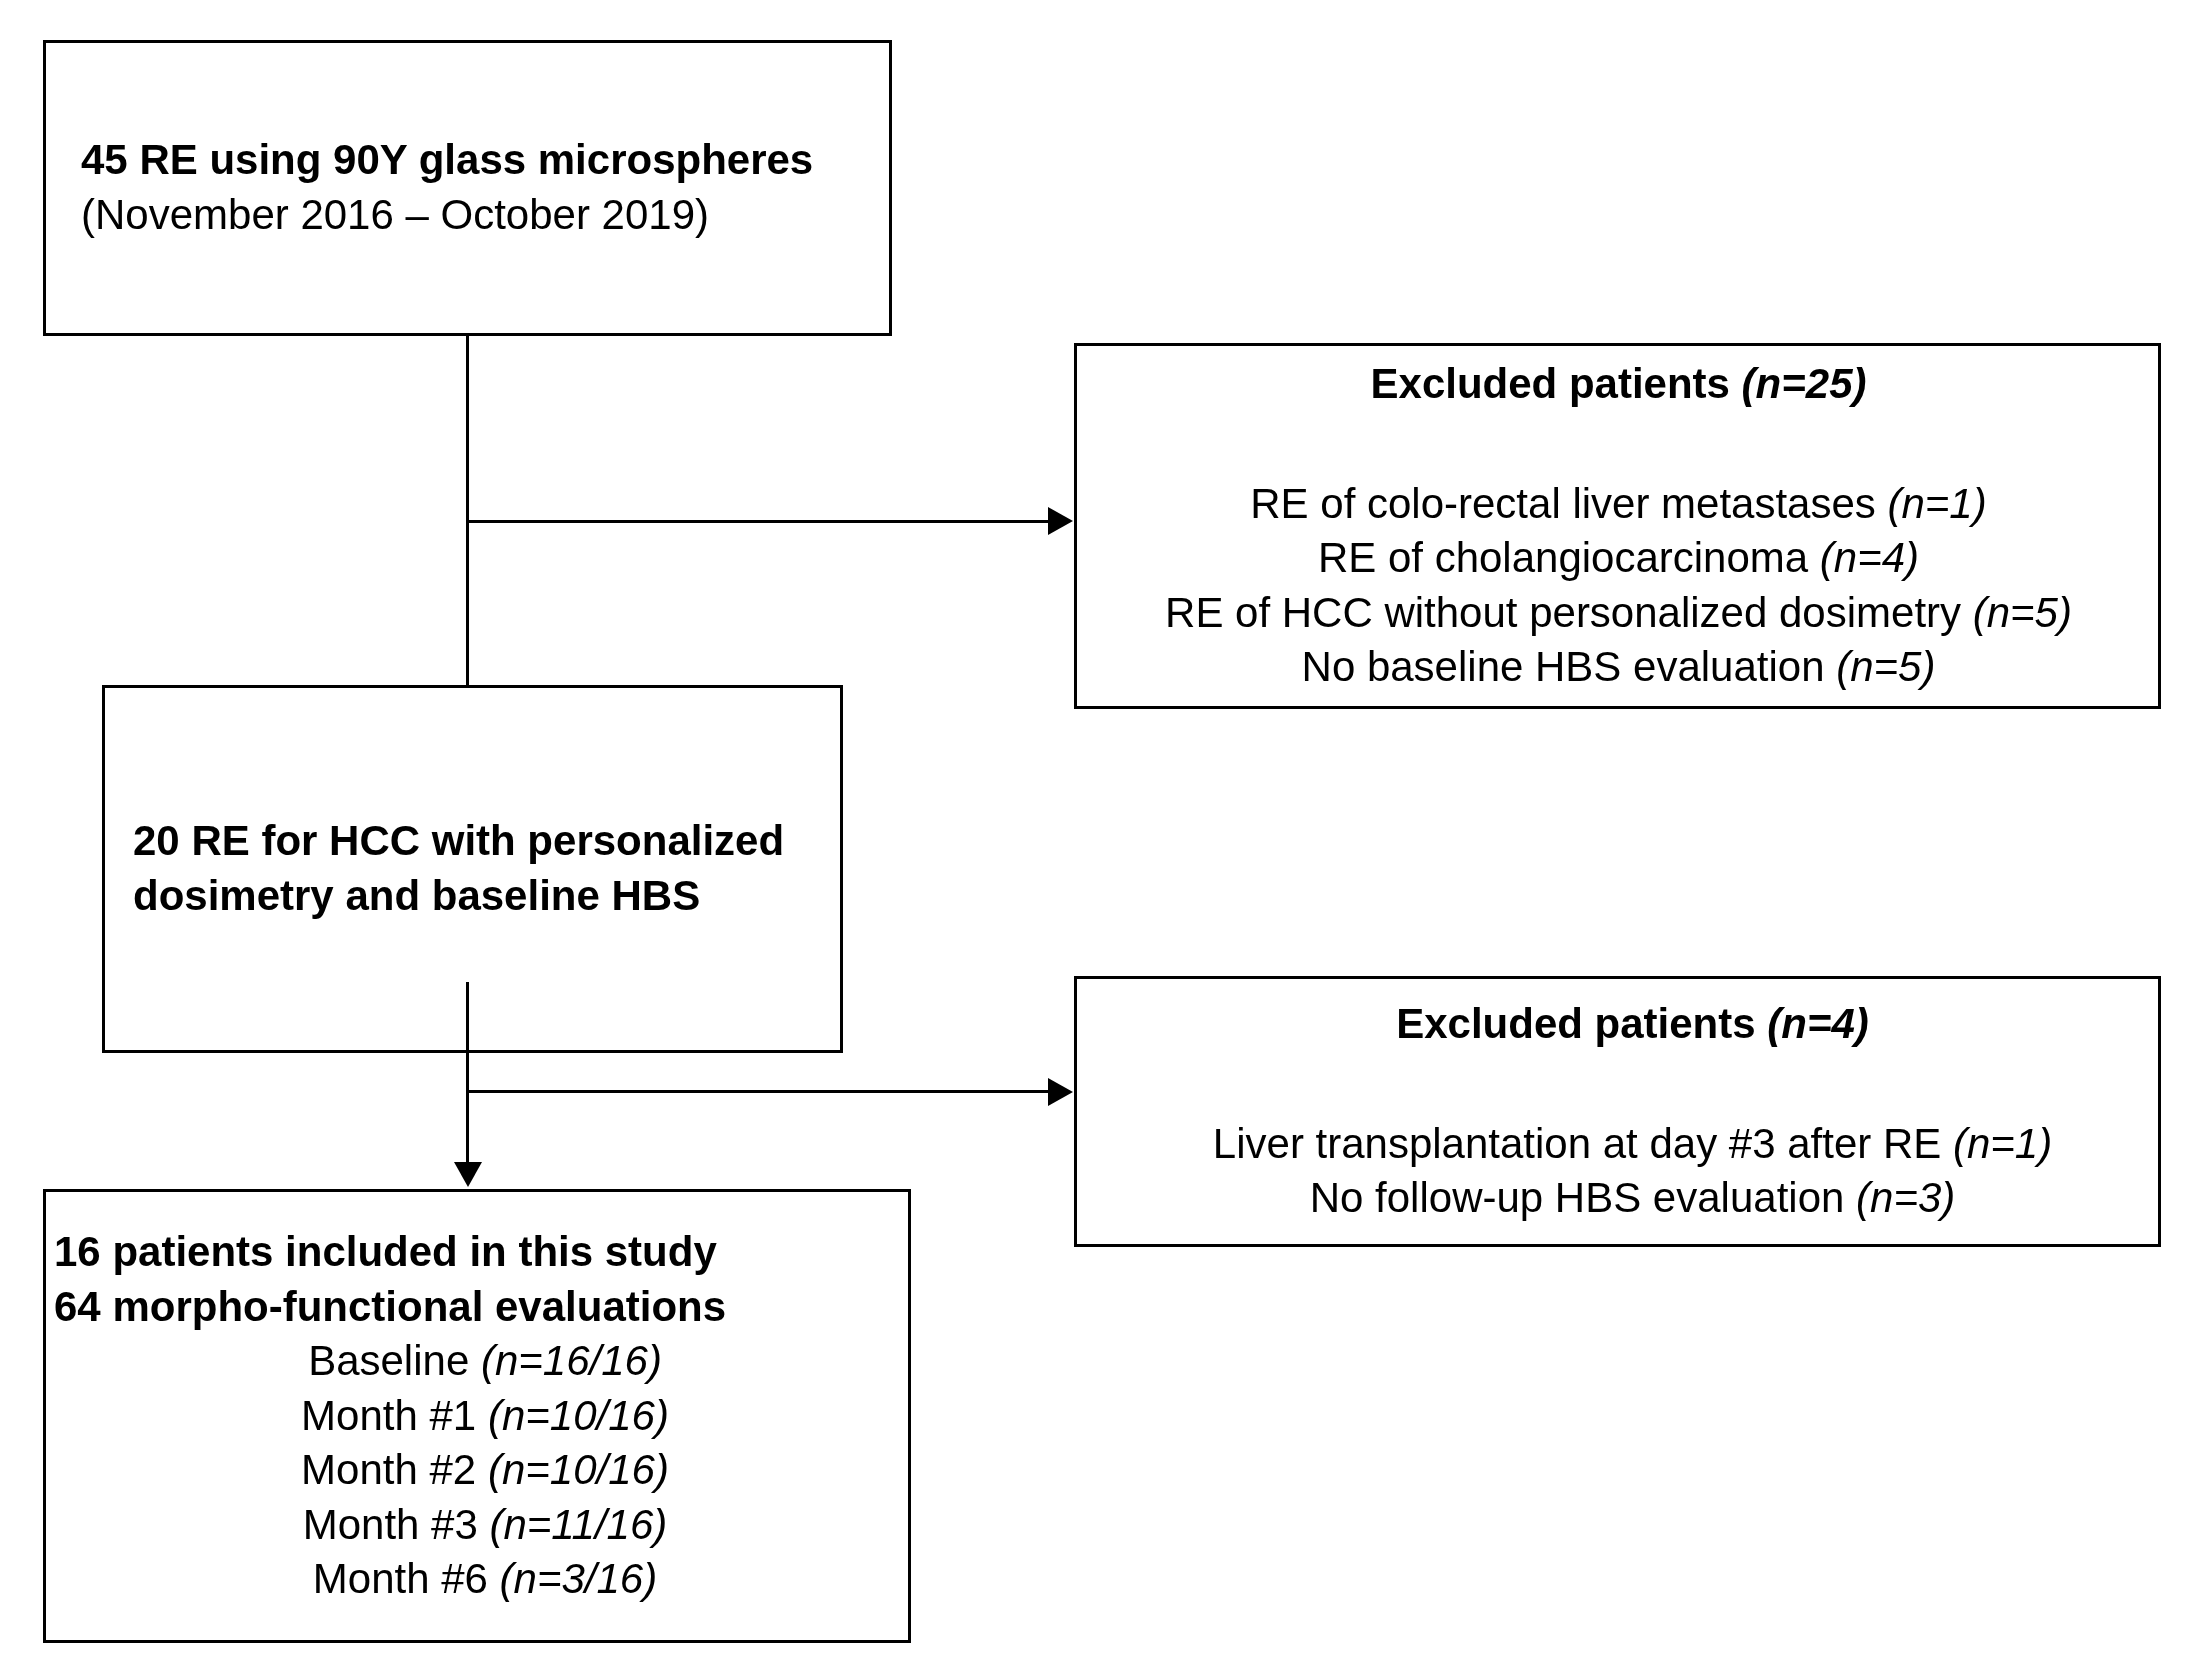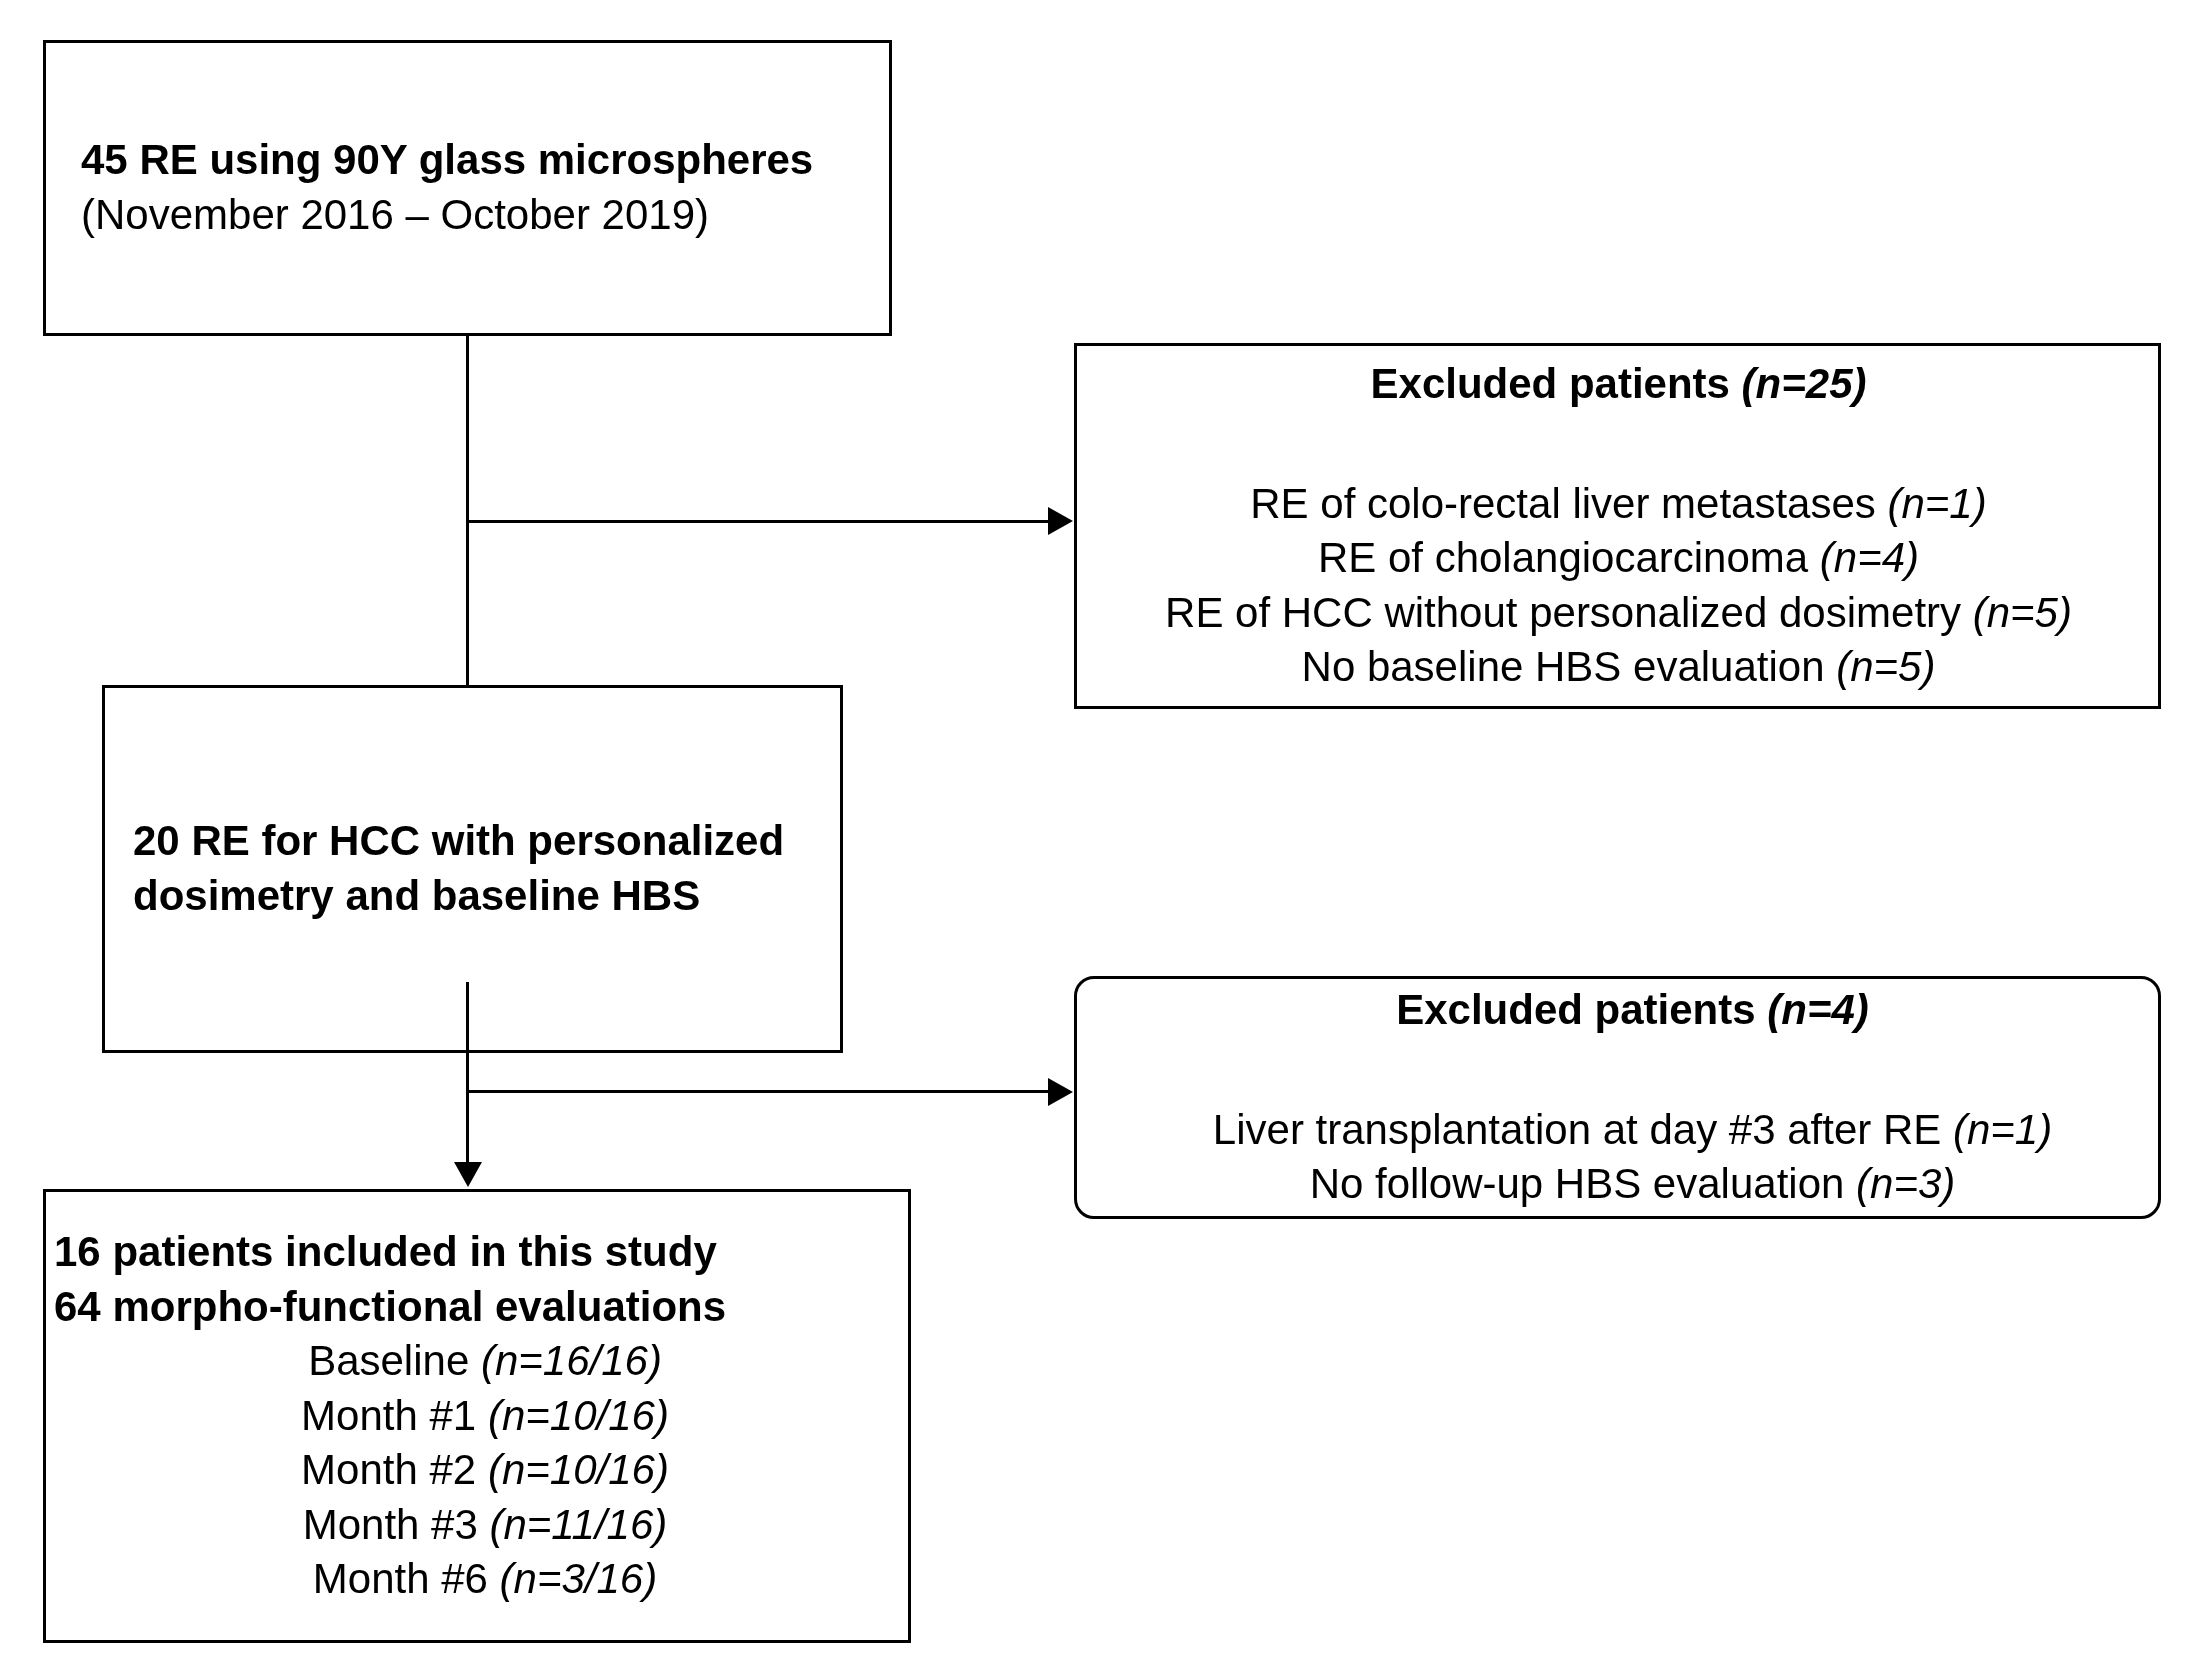--- a/index.html
+++ b/index.html
@@ -38,21 +38,21 @@
   .bold   { font-weight: bold; }
   .normal { font-weight: normal; }
   .ital   { font-style: italic; }
   .center { text-align: center; }
   .left   { text-align: left; }
 
   
   #box-source      { left: 43px;   top: 40px;   width: 849px; height: 296px; }
   #box-excluded-1  { left: 1074px; top: 343px;  width: 1087px; height: 366px; }
   #box-eligible    { left: 102px;  top: 685px;  width: 741px;  height: 368px; }
-  #box-excluded-2  { left: 1074px; top: 976px; width: 1087px; height: 243px; border-radius: 20px; }
+  #box-excluded-2  { left: 1074px; top: 976px; width: 1087px; height: 271px; }
   #box-included    { left: 43px;   top: 1189px; width: 868px; height: 454px; }
 
   
   #box-source      .lines { padding: 0 0 0 35px; }
   #box-excluded-1  .lines { padding: 0 1px; }
   #box-eligible    .lines { padding: 0 0 0 28px; }
   #box-excluded-2  .lines { padding: 0 15px; }
   #box-included    .lines { padding: 0 8px; }
 
   

